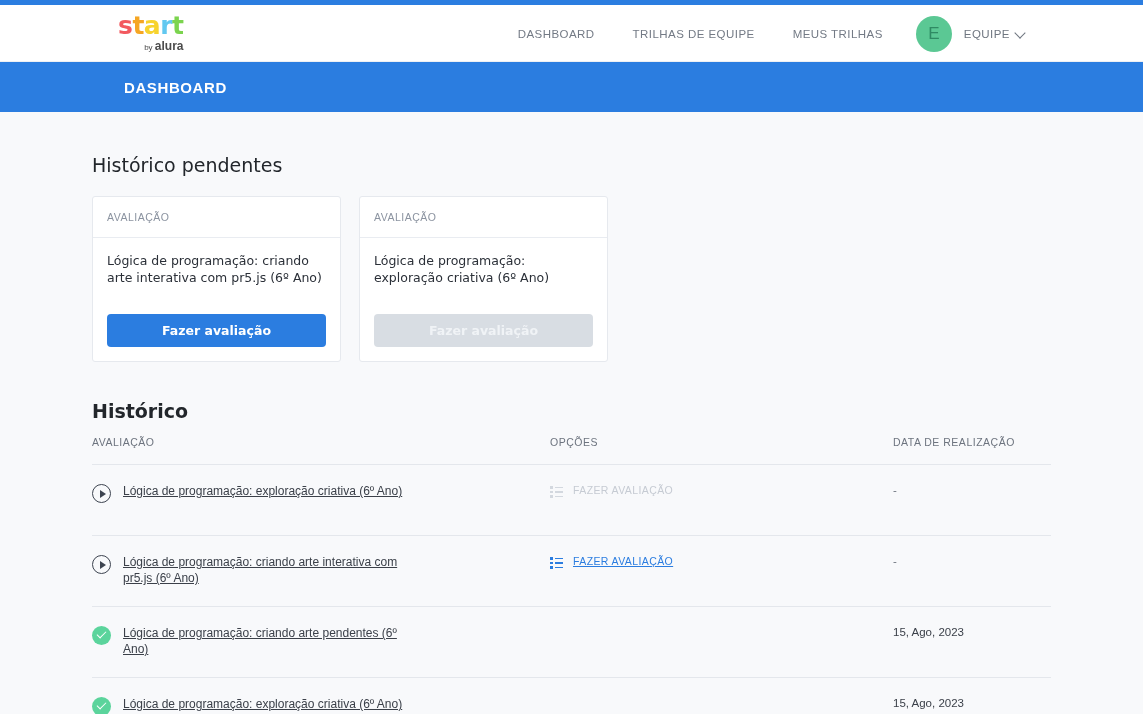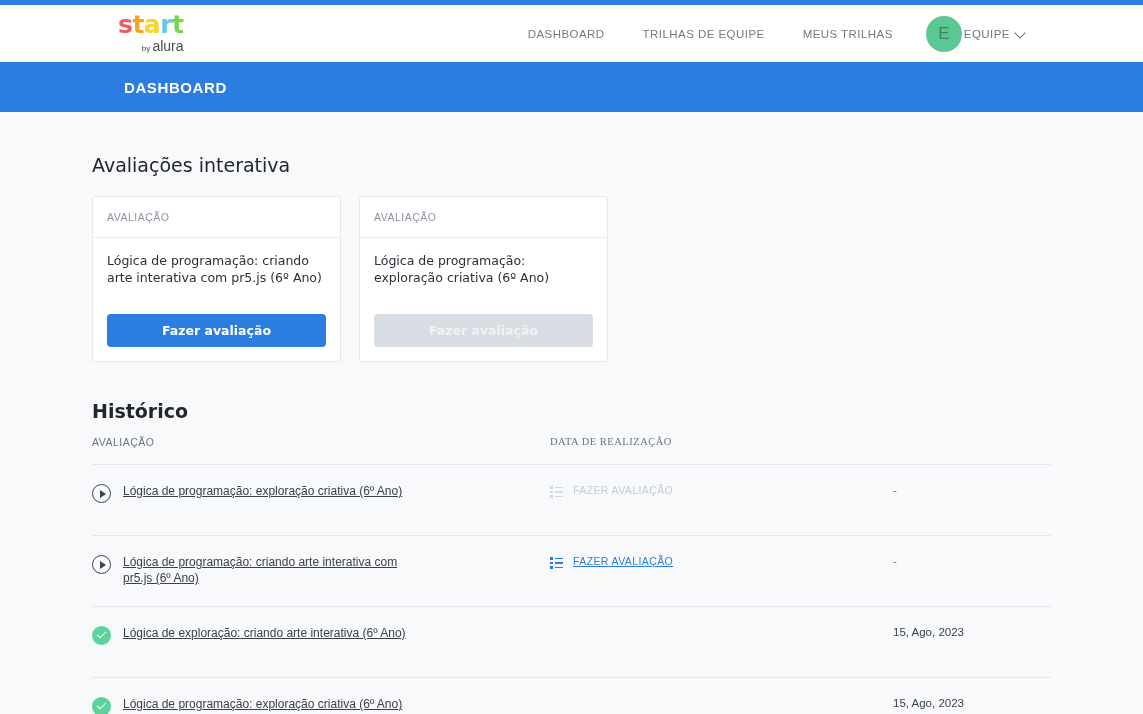--- a/index.html
+++ b/index.html
@@ -25,40 +25,40 @@
   .logo-word {
     font-family: "DejaVu Sans", sans-serif;
     font-size: 25px; font-weight: 700; line-height: 25px;
     letter-spacing: -0.5px;
   }
   .logo-word span { display: inline-block; }
   .logo-sub {
     font-size: 8px; color: #4b4b4b; margin-top: 1px; align-self: flex-end;
     letter-spacing: 0px;
   }
-  .logo-sub b { font-weight: 400; font-size: 14px; }
+  .logo-sub b { font-weight: 700; font-size: 12px; }
 
   .nav {
     position: absolute; right: 0; top: 0; height: 57px;
     display: flex; align-items: center; gap: 0px;
   }
   .nav-item {
     font-size: 11.5px; color: #737a85; letter-spacing: 0.45px;
     padding: 0 19px; cursor: pointer; white-space: nowrap;
   }
   .avatar {
     width: 36px; height: 36px; border-radius: 50%;
     background: #5bc894; color: #2f8a63;
     display: flex; align-items: center; justify-content: center;
     font-size: 17px; font-weight: 400; margin-left: 14px;
     font-family: "Liberation Sans", sans-serif;
   }
   .user-name {
     font-size: 11.5px; color: #6f7680; letter-spacing: 0.45px;
-    margin-left: 2px; margin-right: 6px; white-space: nowrap;
+    margin-left: 12px; margin-right: 6px; white-space: nowrap;
   }
   .chev { width: 9px; height: 9px; margin-right: 118px; position: relative; }
   .chev:before {
     content: ""; position: absolute; left: 0; top: 0;
     width: 7px; height: 7px;
     border-right: 1.6px solid #6f7680; border-bottom: 1.6px solid #6f7680;
     transform: rotate(45deg);
   }
 
   
@@ -117,21 +117,21 @@
   .table { width: 959px; }
   .thead {
     display: flex; padding-bottom: 16px;
     border-bottom: 1px solid #e4e7ec;
   }
   .th {
     font-size: 10.5px; color: #6d747f; letter-spacing: 0.5px;
   }
   .col-a { width: 458px; }
   .col-b { width: 343px; }
-  .col-c { width: 158px; font-family: Liberation Serif, serif; }
+  .col-c { width: 158px; }
 
   .trow {
     display: flex; align-items: flex-start;
     min-height: 71px; padding-top: 18px;
     border-bottom: 1px solid #e4e7ec;
   }
   .cell-name { width: 458px; display: flex; align-items: flex-start; gap: 12px; }
 
   .icon-play {
     width: 19px; height: 19px; border-radius: 50%;
@@ -203,21 +203,21 @@
       <div class="chev"></div>
     </div>
   </div>
 
   <div class="banner">
     <div class="banner-title">DASHBOARD</div>
   </div>
 
   <div class="content">
 
-    <div class="section-title">Avaliações interativa</div>
+    <div class="section-title">Histórico pendentes</div>
 
     <div class="cards">
 
       <div class="card">
         <div class="card-head">
           <div class="card-head-label">AVALIAÇÃO</div>
         </div>
         <div class="card-body">
           <div class="card-text">Lógica de programação: criando arte interativa com pr5.js (6º Ano)</div>
         </div>
@@ -238,20 +238,21 @@
         </div>
       </div>
 
     </div>
 
     <div class="section-title hist">Histórico</div>
 
     <div class="table">
       <div class="thead">
         <div class="th col-a">AVALIAÇÃO</div>
+        <div class="th col-b">OPÇÕES</div>
         <div class="th col-c">DATA DE REALIZAÇÃO</div>
       </div>
 
       <div class="trow">
         <div class="cell-name">
           <div class="icon-play">
               <i></i>
             </div>
           <div class="row-link">Lógica de programação: exploração criativa (6º Ano)</div>
         </div>
@@ -290,21 +291,21 @@
             </div>
           </div>
           <div class="opt-link opt-active">FAZER AVALIAÇÃO</div>
         </div>
         <div class="cell-date dash">-</div>
       </div>
 
       <div class="trow">
         <div class="cell-name">
           <div class="icon-check"></div>
-          <div class="row-link">Lógica de exploração: criando arte interativa (6º Ano)</div>
+          <div class="row-link">Lógica de programação: criando arte pendentes (6º Ano)</div>
         </div>
         <div class="cell-opt"></div>
         <div class="cell-date">15, Ago, 2023</div>
       </div>
 
       <div class="trow">
         <div class="cell-name">
           <div class="icon-check"></div>
           <div class="row-link">Lógica de programação: exploração criativa (6º Ano)</div>
         </div>

